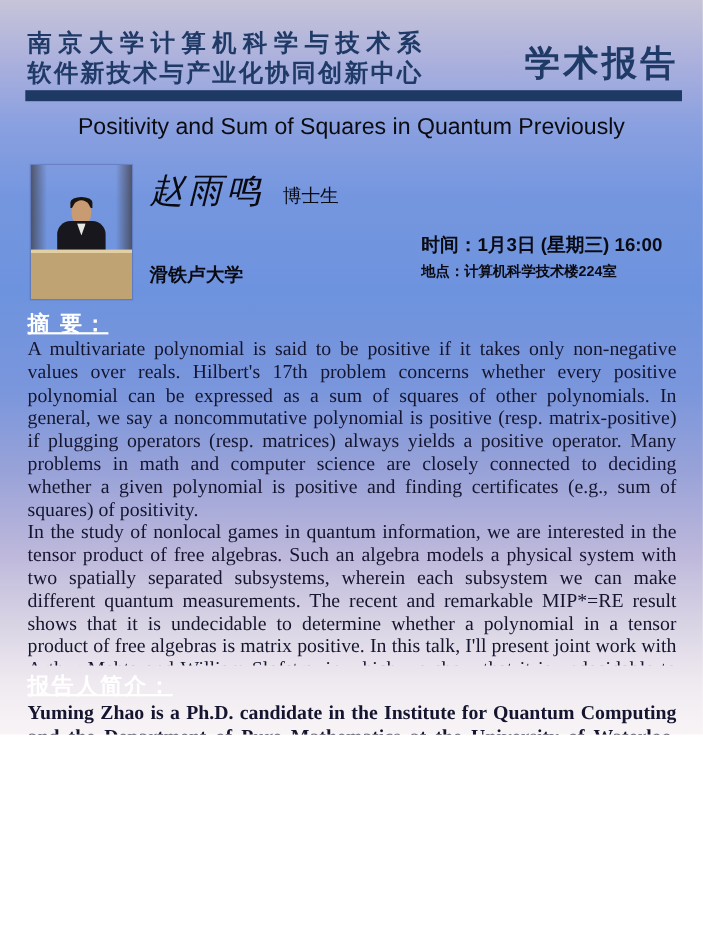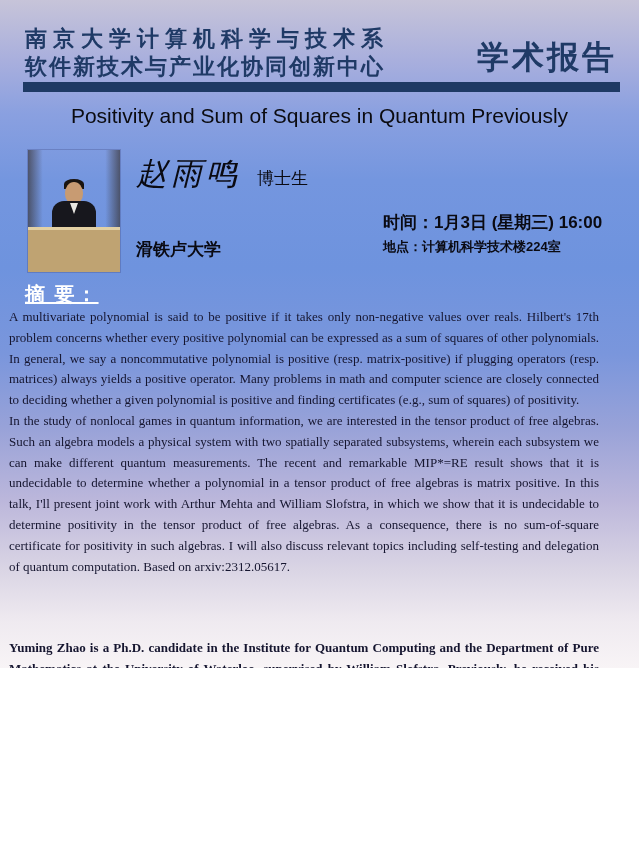--- a/index.html
+++ b/index.html
@@ -36,22 +36,22 @@
   .speaker-name-row{position:absolute;left:136px;top:153px;white-space:nowrap;}
   .speaker-name{font-family:"DejaVu Serif",serif;font-style:italic;font-weight:normal;font-size:31px;color:#0a0a12;letter-spacing:4px;}
   .speaker-degree{font-size:17px;color:#0a0a12;margin-left:16px;font-weight:normal;}
   .speaker-affiliation{position:absolute;left:136px;top:238px;font-size:17px;color:#0a0a12;font-weight:bold;}
   .meta-time{position:absolute;left:383px;top:164px;font-size:17px;color:#0a0a12;font-weight:bold;white-space:nowrap;margin-top:47px;}
   .meta-location{position:absolute;left:383px;top:238px;font-size:13px;color:#0a0a12;font-weight:bold;white-space:nowrap;}
   
   .section-heading{position:absolute;left:25px;color:#ffffff;font-size:20px;font-weight:bold;letter-spacing:2px;text-decoration:underline;}
   .h-abstract{top:281px;}
   .h-bio{top:610px;}
-  .body-text{position:absolute;left:9px;width:590px;color:#15152f;
-    font-family:"Liberation Serif",serif;font-size:13px;line-height:20.8px;
+  .body-text{position:absolute;left:25px;width:590px;color:#15152f;
+    font-family:"Liberation Serif",serif;font-size:18px;line-height:20.8px;
     text-align:justify;}
   .t-abstract{top:307px;height:298px;overflow:hidden;}
   .t-bio{top:638px;height:128px;overflow:hidden;font-weight:bold;}
   .body-text p{margin:0;}
   
   .logo-block{position:absolute;text-align:center;}
   .lb-left{left:333px;top:755px;width:125px;}
   .lb-right{left:478px;top:748px;width:155px;}
   .logo-caption-dark{font-size:8px;font-weight:bold;color:#2b2b33;letter-spacing:1px;margin-top:2px;white-space:nowrap;}
   .logo-subcaption-dark{font-size:4px;color:#55555f;transform:scale(.9);white-space:nowrap;}
@@ -94,20 +94,21 @@
   <div class="meta-location">
     <span>地点：</span><span>计算机科学技术楼224室</span>
   </div>
 
   <div class="section-heading h-abstract">摘 要：</div>
   <div class="body-text t-abstract">
     <p>A multivariate polynomial is said to be positive if it takes only non-negative values over reals. Hilbert's 17th problem concerns whether every positive polynomial can be expressed as a sum of squares of other polynomials. In general, we say a noncommutative polynomial is positive (resp. matrix-positive) if plugging operators (resp. matrices) always yields a positive operator. Many problems in math and computer science are closely connected to deciding whether a given polynomial is positive and finding certificates (e.g., sum of squares) of positivity.</p>
     <p>In the study of nonlocal games in quantum information, we are interested in the tensor product of free algebras. Such an algebra models a physical system with two spatially separated subsystems, wherein each subsystem we can make different quantum measurements. The recent and remarkable MIP*=RE result shows that it is undecidable to determine whether a polynomial in a tensor product of free algebras is matrix positive. In this talk, I'll present joint work with Arthur Mehta and William Slofstra, in which we show that it is undecidable to determine positivity in the tensor product of free algebras. As a consequence, there is no sum-of-square certificate for positivity in such algebras. I will also discuss relevant topics including self-testing and delegation of quantum computation. Based on arxiv:2312.05617.</p>
   </div>
 
+  <div class="section-heading h-bio">报告人简介：</div>
   <div class="body-text t-bio">
     <p>Yuming Zhao is a Ph.D. candidate in the Institute for Quantum Computing and the Department of Pure Mathematics at the University of Waterloo, supervised by William Slofstra. Previously, he received his bachelor's degree in Mathematics and Applied Mathematics from Zhejiang University in 2019, under the supervision of Junde Wu. He is broadly interested in the mathematics of quantum information and computation. Recent areas of study include self-testing for quantum systems, delegation of quantum computation, complexity theory in operator algebras, and approximate representation theory.</p>
   </div>
 
   <div class="logo-block lb-left">
     <svg class="logo-svg" width="66" height="56" viewBox="0 0 66 56">
 
       <path d="M22 6 L28 3 L26 8 Z" fill="#2f6db8"></path>
       <path d="M44 4 L51 2 L48 8 Z" fill="#2f6db8"></path>
 

